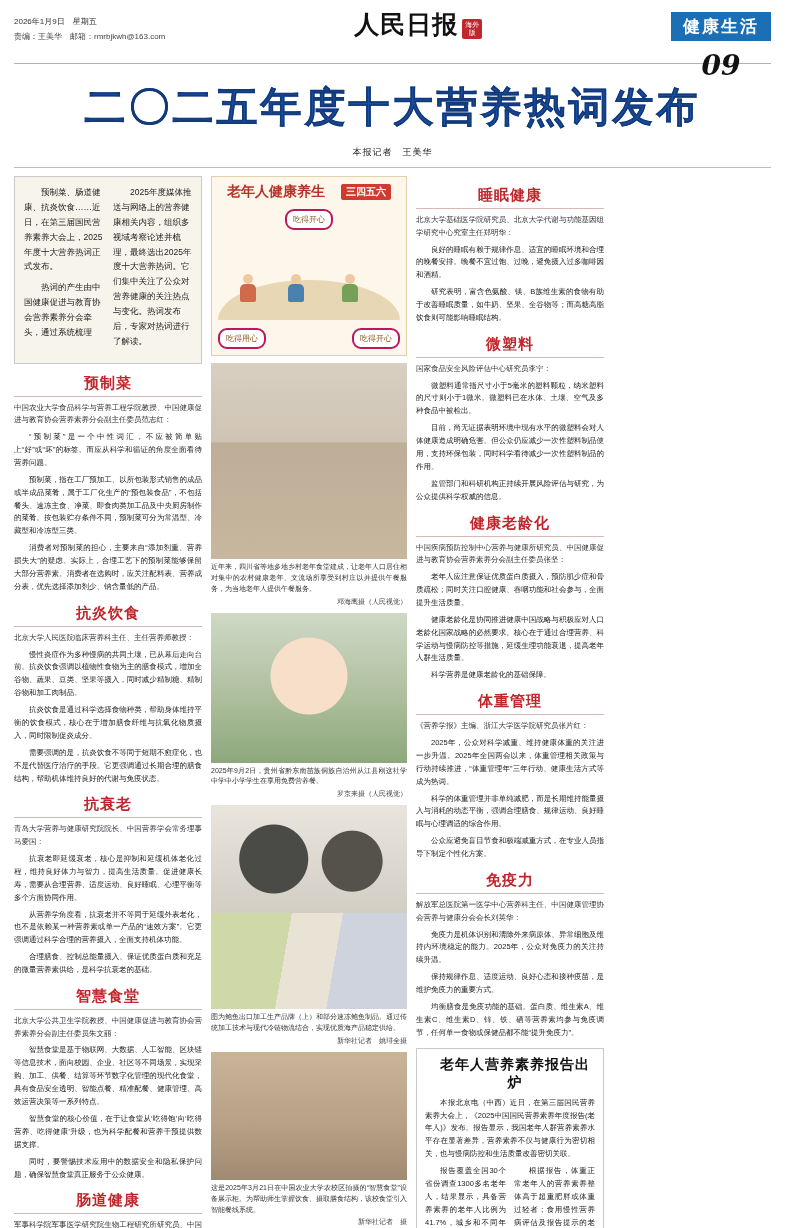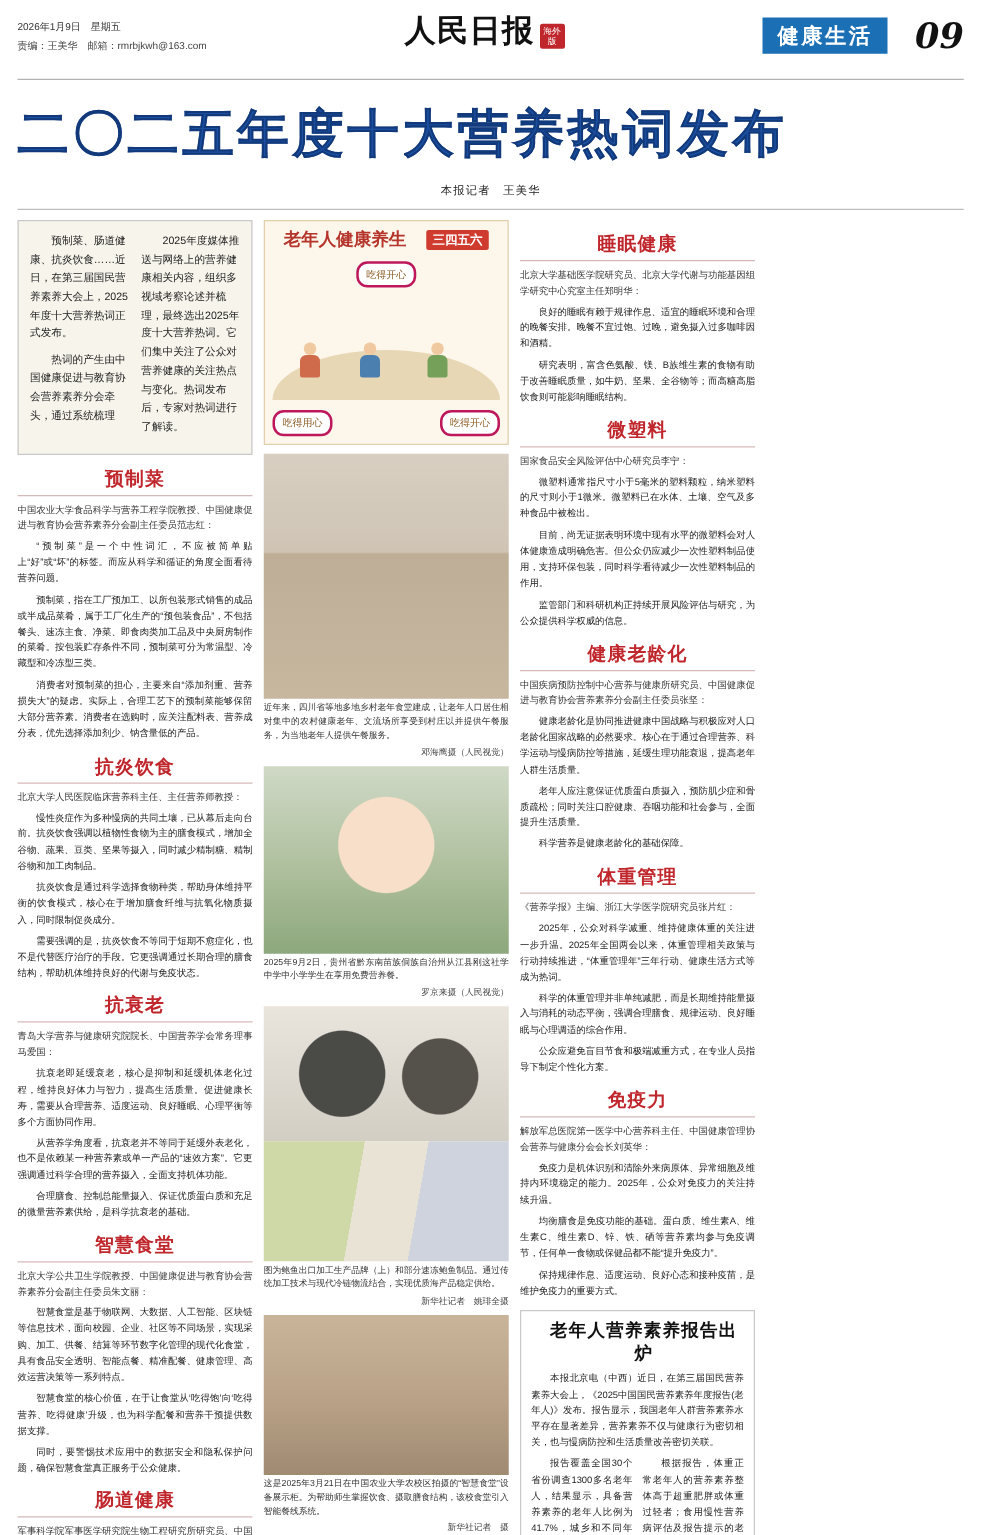--- a/index.html
+++ b/index.html
@@ -26,29 +26,29 @@
     letter-spacing:1px;
     color:#111;
     display:inline-block;
   }
   .rmrb-badge {
     display:inline-block; vertical-align:middle; margin-left:4px;
     background:#c0272d; color:#fff; font-size:7px; line-height:1.15;
     padding:2px 2px; border-radius:2px; width:20px; text-align:center;
     font-family:"DejaVu Serif", serif;
   }
-  .mast-right { display:flex; align-items:center; gap:22px; padding-top:2px;}
+  .mast-right { display:flex; align-items:center; gap:8px; padding-top:2px;flex-direction:column;}
   .section-name {
     background:#1b6fb5; color:#fff; font-size:17px; font-weight:bold;
     padding:3px 12px; letter-spacing:2px; font-family:"DejaVu Serif", serif;
   }
   .page-num { font-size:28px; font-weight:bold; font-style:italic; font-family:"DejaVu Serif", serif; color:#111;}
 
   
-  .headline-wrap { text-align:left; padding:16px 0 4px 0; }
+  .headline-wrap { text-align:center; padding:16px 0 4px 0; }
   .headline {
     font-family:"DejaVu Serif", serif;
     font-size:41px; font-weight:bold; letter-spacing:3px;
     color:#1b4fa0;
     -webkit-text-stroke:0.4px #12397a;
   }
   .byline { text-align:center; font-size:9px; color:#222; padding:7px 0 6px 0; letter-spacing:1px;}
   .rule-top { border-top:1px solid #bdbdbd; margin:2px 0 8px 0;}
 
   
@@ -253,41 +253,41 @@
       <div class="body-text">
         <p>微塑料通常指尺寸小于5毫米的塑料颗粒，纳米塑料的尺寸则小于1微米。微塑料已在水体、土壤、空气及多种食品中被检出。</p>
         <p>目前，尚无证据表明环境中现有水平的微塑料会对人体健康造成明确危害。但公众仍应减少一次性塑料制品使用，支持环保包装，同时科学看待减少一次性塑料制品的作用。</p>
         <p>监管部门和科研机构正持续开展风险评估与研究，为公众提供科学权威的信息。</p>
       </div>
 
       <h2 class="sec">健康老龄化</h2>
       <div class="sec-rule"></div>
       <div class="auth">中国疾病预防控制中心营养与健康所研究员、中国健康促进与教育协会营养素养分会副主任委员张坚：</div>
       <div class="body-text">
+        <p>老年人应注意保证优质蛋白质摄入，预防肌少症和骨质疏松；同时关注口腔健康、吞咽功能和社会参与，全面提升生活质量。</p>
         <p>健康老龄化是协同推进健康中国战略与积极应对人口老龄化国家战略的必然要求。核心在于通过合理营养、科学运动与慢病防控等措施，延缓生理功能衰退，提高老年人群生活质量。</p>
-        <p>老年人应注意保证优质蛋白质摄入，预防肌少症和骨质疏松；同时关注口腔健康、吞咽功能和社会参与，全面提升生活质量。</p>
         <p>科学营养是健康老龄化的基础保障。</p>
       </div>
 
       <h2 class="sec">体重管理</h2>
       <div class="sec-rule"></div>
       <div class="auth">《营养学报》主编、浙江大学医学院研究员张片红：</div>
       <div class="body-text">
         <p>2025年，公众对科学减重、维持健康体重的关注进一步升温。2025年全国两会以来，体重管理相关政策与行动持续推进，“体重管理年”三年行动、健康生活方式等成为热词。</p>
         <p>科学的体重管理并非单纯减肥，而是长期维持能量摄入与消耗的动态平衡，强调合理膳食、规律运动、良好睡眠与心理调适的综合作用。</p>
         <p>公众应避免盲目节食和极端减重方式，在专业人员指导下制定个性化方案。</p>
       </div>
 
       <h2 class="sec">免疫力</h2>
       <div class="sec-rule"></div>
       <div class="auth">解放军总医院第一医学中心营养科主任、中国健康管理协会营养与健康分会会长刘英华：</div>
       <div class="body-text">
         <p>免疫力是机体识别和清除外来病原体、异常细胞及维持内环境稳定的能力。2025年，公众对免疫力的关注持续升温。</p>
+        <p>保持规律作息、适度运动、良好心态和接种疫苗，是维护免疫力的重要方式。</p>
         <p>均衡膳食是免疫功能的基础。蛋白质、维生素A、维生素C、维生素D、锌、铁、硒等营养素均参与免疫调节，任何单一食物或保健品都不能“提升免疫力”。</p>
-        <p>保持规律作息、适度运动、良好心态和接种疫苗，是维护免疫力的重要方式。</p>
       </div>
 
       <div class="boxed-news">
         <div class="boxed-title">老年人营养素养报告出炉</div>
         <div class="body-text">
           <p>本报北京电（中西）近日，在第三届国民营养素养大会上，《2025中国国民营养素养年度报告(老年人)》发布。报告显示，我国老年人群营养素养水平存在显著差异，营养素养不仅与健康行为密切相关，也与慢病防控和生活质量改善密切关联。</p>
         </div>
         <div class="two-sub">
           <div class="body-text">
             <p>报告覆盖全国30个省份调查1300多名老年人，结果显示，具备营养素养的老年人比例为41.7%，城乡和不同年龄段之间差异明显。</p>

